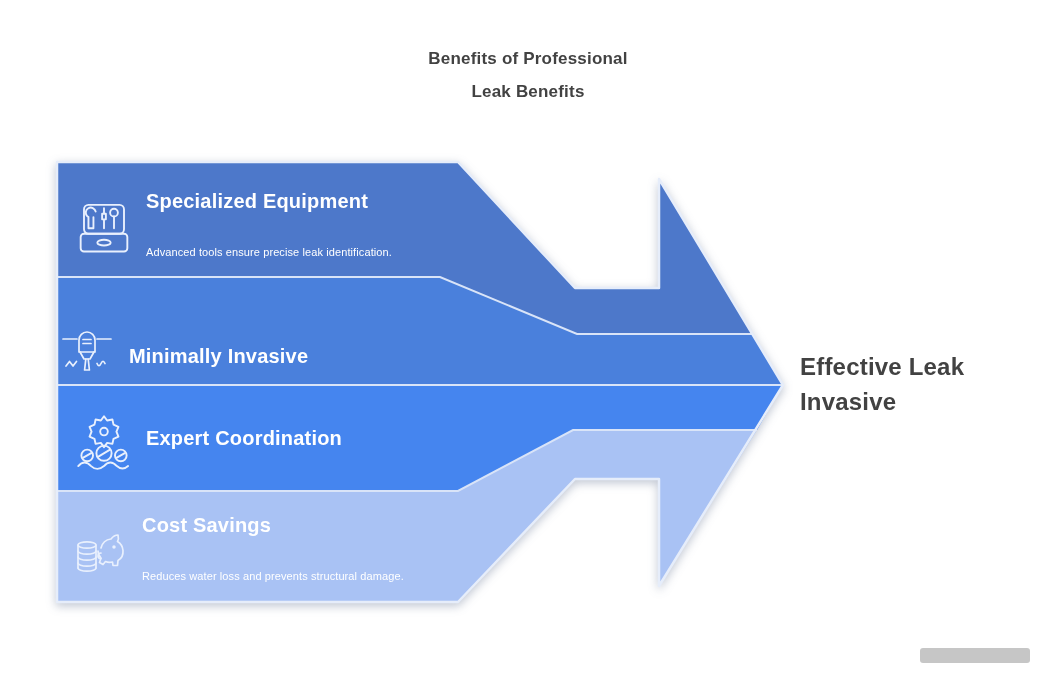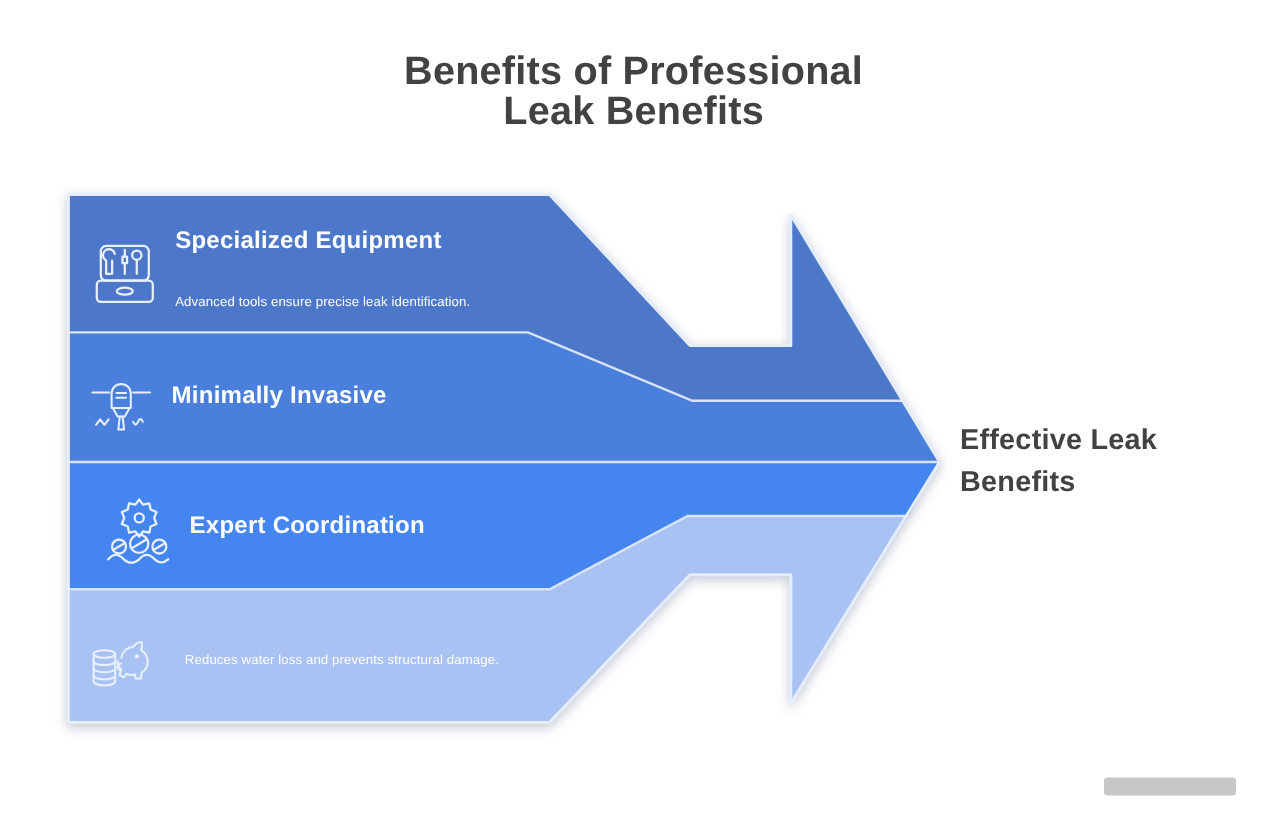--- a/index.html
+++ b/index.html
@@ -1,41 +1,41 @@
 <!DOCTYPE html>
 <html><head>
 <meta charset="utf-8">
 <style>
   html,body{margin:0;padding:0;background:#ffffff;}
   .stage{position:relative;width:1056px;height:684px;background:#ffffff;overflow:hidden;
          font-family:"Liberation Sans",sans-serif;}
 
   
   .diagram-title{position:absolute;left:0;top:42px;width:1056px;text-align:center;
-    font-size:33px;font-weight:bold;color:#424242;line-height:33px;letter-spacing:.2px;}
+    font-size:17px;font-weight:bold;color:#424242;line-height:33px;letter-spacing:.2px;}
 
   
   .arrow-svg{position:absolute;left:0;top:0;
     filter:drop-shadow(0 3px 5px rgba(50,70,110,.30));}
   .arrow-svg .sep{fill:none;stroke:#d9e4f8;stroke-width:2;}
   .arrow-svg .outline{fill:none;stroke:#e6edfa;stroke-width:2.5;stroke-linejoin:round;}
 
   
   .band-row{position:absolute;display:flex;align-items:center;gap:14px;color:#ffffff;}
   .band-icon{width:56px;height:60px;flex:0 0 auto;}
   .band-icon svg{width:56px;height:60px;display:block;}
   .band-icon svg *{fill:none;stroke:#e9f0fd;stroke-width:1.7;
                    stroke-linecap:round;stroke-linejoin:round;}
   .band-text{display:flex;flex-direction:column;gap:22px;}
   .band-heading{font-size:20px;font-weight:bold;margin:0 0 8px 0;letter-spacing:.2px;}
   .band-body{font-size:11px;line-height:18.5px;font-weight:normal;letter-spacing:.1px;}
   .row-1{left:76px;top:184px;height:84px;} .row-1 .band-body{width:252px;}
-  .row-2{left:73px;top:292px;height:84px;} .row-2 .band-body{width:282px;}
-  .row-3{left:88px;top:400px;height:84px;} .row-3 .band-body{width:332px;}
-  .row-4{left:72px;top:508px;height:84px;} .row-4 .band-body{width:300px;margin-left:12px;}
+  .row-2{left:59px;top:292px;height:84px;align-items:flex-end;} .row-2 .band-body{width:282px;}
+  .row-3{left:76px;top:400px;height:84px;} .row-3 .band-body{width:332px;}
+  .row-4{left:72px;top:508px;height:84px;} .row-4 .band-body{width:300px;}
 
   
   .outcome-label{position:absolute;left:800px;top:349px;font-size:24px;font-weight:bold;
     color:#424242;line-height:35px;letter-spacing:.2px;}
 
   
   .watermark-bar{position:absolute;left:920px;top:648px;width:110px;height:15px;
     background:#c6c6c6;border-radius:3px;}
 </style>
 </head>
@@ -116,24 +116,25 @@
       <svg viewBox="0 0 56 56">
         <ellipse cx="15" cy="23" rx="9" ry="3.2"></ellipse>
         <path d="M6,23 V46 M24,23 V46"></path>
         <path d="M6,29 a9,3.2 0 0 0 18,0 M6,35 a9,3.2 0 0 0 18,0 M6,41 a9,3.2 0 0 0 18,0 M6,46 a9,3.2 0 0 0 18,0"></path>
         <path d="M29,26 q2,-8 10,-9 q3,-4 7,-4 q1,4 -0.5,6.5 q5,3 5.5,9 q0.5,7 -5,10 l-0.5,5 h-4.5 l-0.5,-3.5 q-4,1 -7,-0.5 l-2.5,3 -3.5,-2 1.5,-4.5 q-3,-3 -3,-7"></path>
         <path d="M29,31 q-3,0 -3,3 q0,2.5 3,2.5"></path>
         <circle cx="42" cy="25" r="0.9"></circle>
       </svg>
     </span>
     <div class="band-text">
+      <div class="band-heading">Cost Savings</div>
       <div class="band-body">Reduces water loss and prevents structural damage.</div>
     </div>
   </div>
 
   <div class="outcome-label">
     <div>Effective Leak</div>
-    <div>Benefits</div>
+    <div>Invasive</div>
   </div>
 
   <div class="watermark-bar"></div>
 
 </div>
 
 </body></html>

